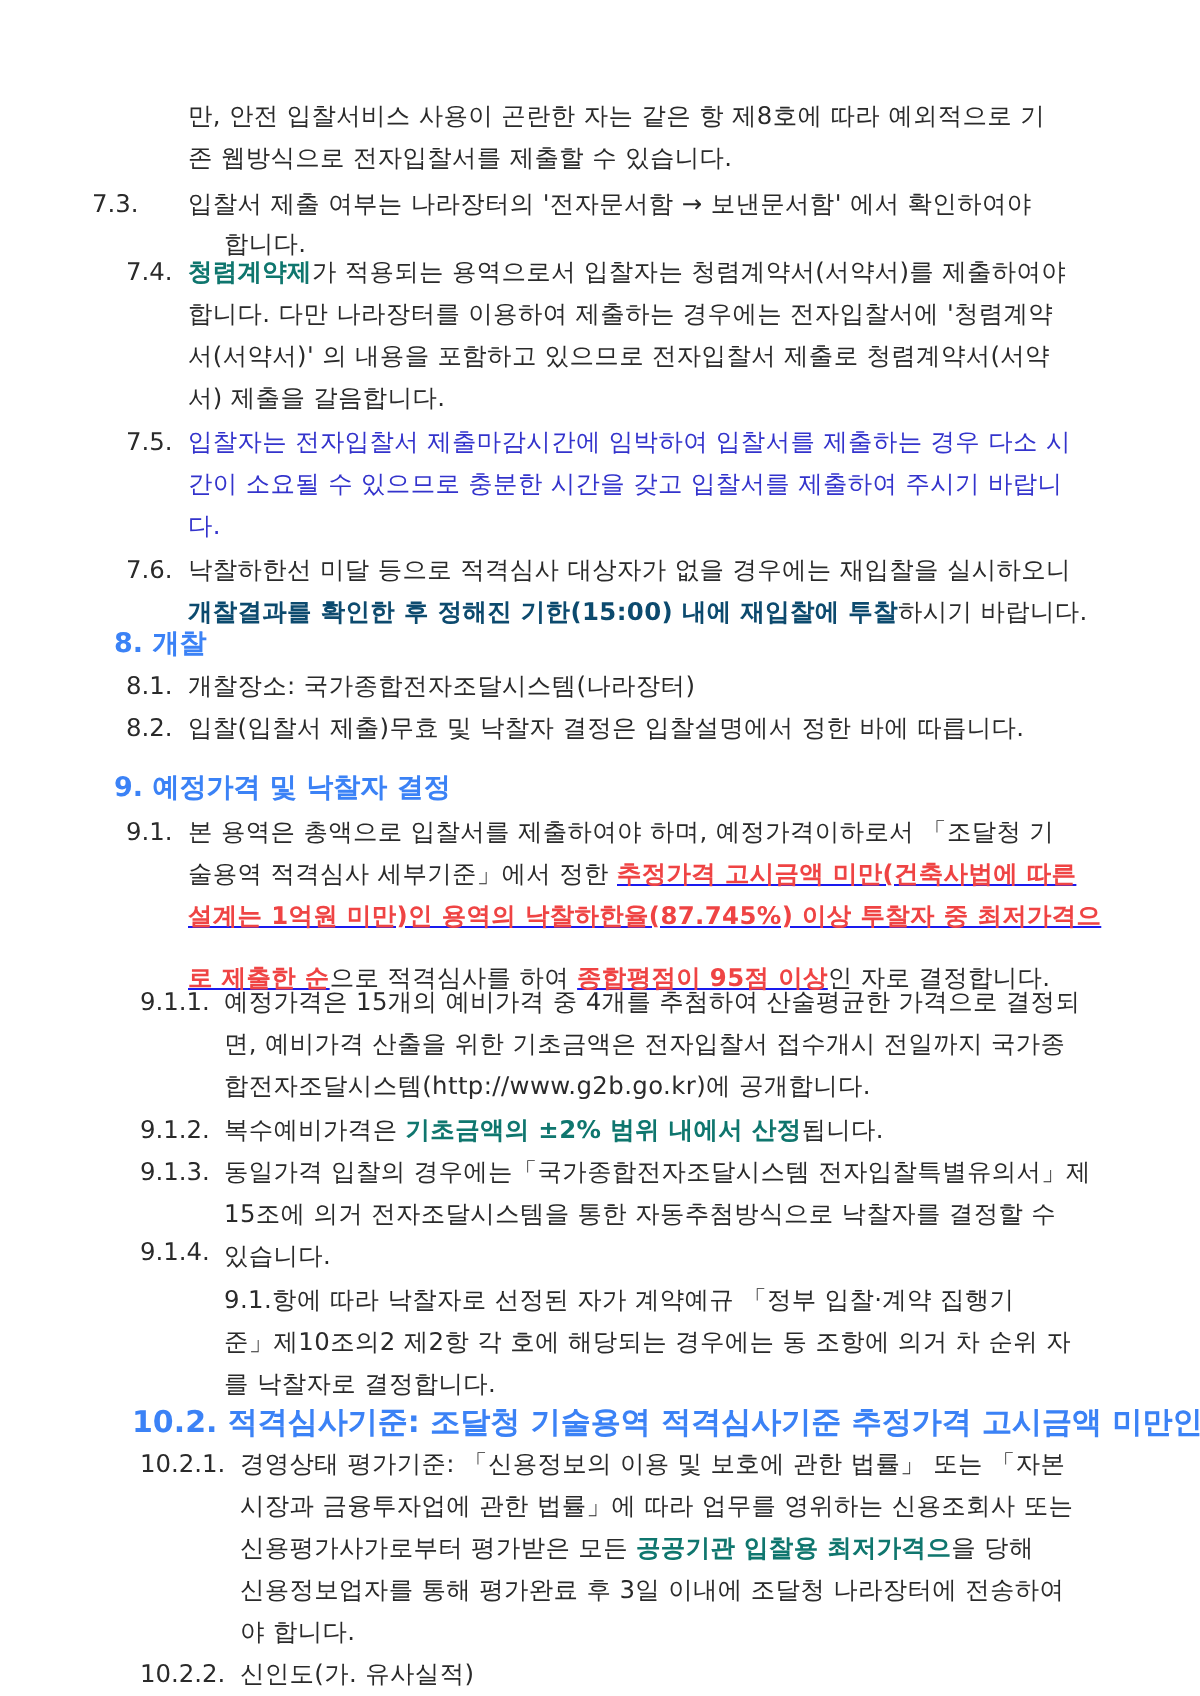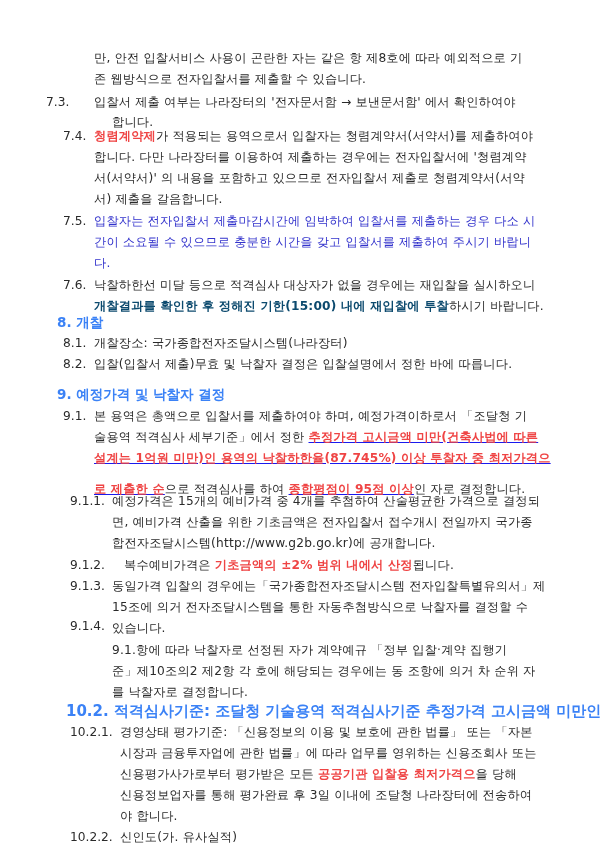--- a/index.html
+++ b/index.html
@@ -3,21 +3,21 @@
 <meta charset="utf-8">
 <style>
   html, body { margin: 0; padding: 0; background: #ffffff; }
   body { width: 600px; height: 848px; position: relative; overflow: hidden;
          font-family: "DejaVu Sans", sans-serif; color: #2a2a2a; }
   .line { position: absolute; font-size: 12.2px; line-height: 16px; white-space: nowrap; letter-spacing: 0.2px; }
   .j { display: flex; justify-content: space-between; }
   .num { position: absolute; font-size: 12.2px; line-height: 16px; white-space: nowrap; }
   .h { position: absolute; font-size: 13.5px; font-weight: bold; line-height: 18px; white-space: nowrap; color: #3b82f6; }
   .blue { color: #3333cc; }
-  .bb { color: #ef4444; font-weight: bold; }
+  .bb { color: #0f766e; font-weight: bold; }
   .bu { color: #ef4444; font-weight: bold; text-decoration: underline; text-decoration-color: #1a1aee; }
   .bold { font-weight: bold; color: #0c4a6e; }
 </style>
 </head>
 <body>
 
 <div class="line j" style="left:94px;top:50px;width:447px;">
     <span>만, 안전 입찰서비스 사용이 곤란한 자는 같은 항 제8호에 따라 예외적으로 기</span>
   </div>
 <div class="line" style="left:94px;top:71px;">존 웹방식으로 전자입찰서를 제출할 수 있습니다.</div>
@@ -53,21 +53,21 @@
 <div class="line" style="left:94px;top:429px;"><span>술용역 적격심사 세부기준」에서 정한 </span><span class="bu">추정가격 고시금액 미만(건축사법에 따른</span></div>
 <div class="line" style="left:94px;top:450px;"><span class="bu">설계는 1억원 미만)인 용역의 낙찰하한율(87.745%) 이상 투찰자 중 최저가격으</span></div>
 <div class="line" style="left:94px;top:471px;margin-top:10px;"><span class="bu">로 제출한 순</span><span>으로 적격심사를 하여 </span><span class="bu">종합평점이 95점 이상</span><span>인 자로 결정합니다.</span></div>
 
 <div class="num" style="left:70px;top:493px;">9.1.1.</div>
 <div class="line" style="left:112px;top:493px;">예정가격은 15개의 예비가격 중 4개를 추첨하여 산술평균한 가격으로 결정되</div>
 <div class="line" style="left:112px;top:514px;">면, 예비가격 산출을 위한 기초금액은 전자입찰서 접수개시 전일까지 국가종</div>
 <div class="line" style="left:112px;top:535px;">합전자조달시스템(http://www.g2b.go.kr)에 공개합니다.</div>
 
 <div class="num" style="left:70px;top:557px;">9.1.2.</div>
-<div class="line" style="left:112px;top:557px;margin-left:12px;"><span>복수예비가격은 </span><span class="bb">기초금액의 ±2% 범위 내에서 산정</span><span>됩니다.</span></div>
+<div class="line" style="left:112px;top:557px;"><span>복수예비가격은 </span><span class="bb">기초금액의 ±2% 범위 내에서 산정</span><span>됩니다.</span></div>
 
 <div class="num" style="left:70px;top:578px;">9.1.3.</div>
 <div class="line" style="left:112px;top:578px;">동일가격 입찰의 경우에는「국가종합전자조달시스템 전자입찰특별유의서」제</div>
 <div class="line" style="left:112px;top:599px;">15조에 의거 전자조달시스템을 통한 자동추첨방식으로 낙찰자를 결정할 수</div>
 <div class="line" style="left:112px;top:620px;">있습니다.</div>
 
 <div class="num" style="left:70px;top:618px;">9.1.4.</div>
 <div class="line" style="left:112px;top:642px;">9.1.항에 따라 낙찰자로 선정된 자가 계약예규 「정부 입찰·계약 집행기</div>
 <div class="line" style="left:112px;top:663px;">준」제10조의2 제2항 각 호에 해당되는 경우에는 동 조항에 의거 차 순위 자</div>
 <div class="line" style="left:112px;top:684px;">를 낙찰자로 결정합니다.</div>

